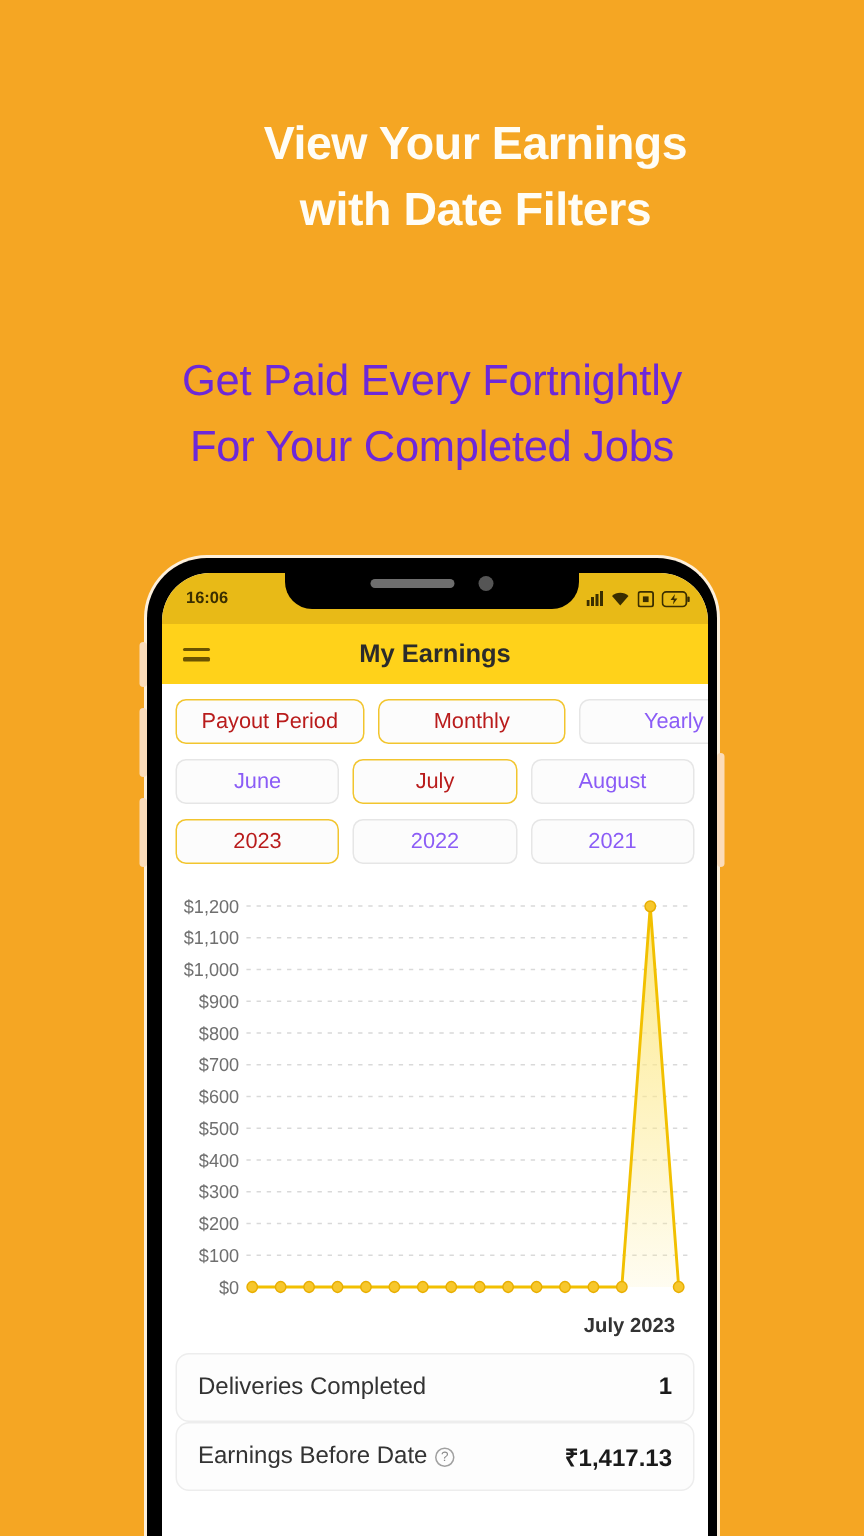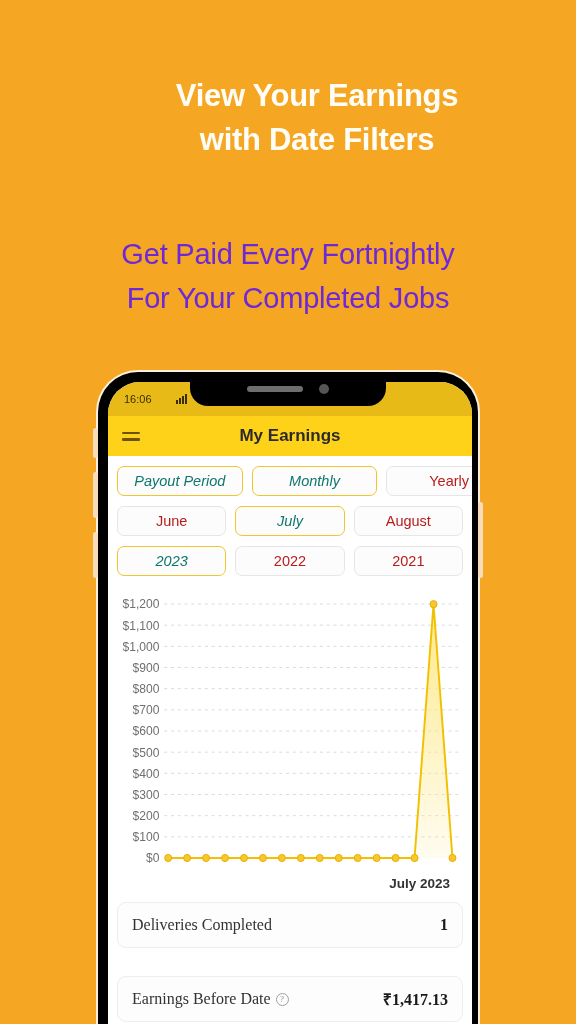--- a/index.html
+++ b/index.html
@@ -108,25 +108,25 @@
     border-radius: 50%;
     background: #555;
   }
 
   
   .statusbar {
     height: 34px;
     background: #e8ba17;
     display: flex;
     align-items: center;
-    justify-content: flex-start;
+    justify-content: space-between;
     padding: 0 12px;
     color: #3a2e00;
     font-size: 11px;
-    font-weight: 400;
+    font-weight: 700;
     gap: 24px;
   }
   .sb-time { padding-left: 4px; }
   .sb-icons {
     display: flex;
     align-items: center;
     gap: 5px;
   }
   .sb-icons svg { display: block; }
 
@@ -175,28 +175,27 @@
   .pill {
     flex: 1;
     height: 30px;
     border-radius: 7px;
     background: #fcfcfc;
     border: 1.4px solid #e6e6e6;
     display: flex;
     align-items: center;
     justify-content: center;
     font-size: 14.5px;
-    color: #b91c1c;
+    color: #8b5cf6;
     cursor: pointer;
     white-space: nowrap;
   }
   .pill.sel {
     border-color: #f2c52e;
-    color: #0f766e;
-    font-style: italic;
+    color: #b91c1c;
   }
   .pill-row.overflow {
     padding-right: 0;
     margin-right: -40px;
   }
 
   
   .chart-wrap {
     position: relative;
     height: 300px;
@@ -216,22 +215,21 @@
   .cards { padding: 12px 9px 0 9px; }
   .card {
     background: #fdfdfd;
     border: 1.2px solid #ededed;
     border-radius: 9px;
     height: 46px;
     display: flex;
     align-items: center;
     justify-content: space-between;
     padding: 0 14px;
-    margin-bottom: 28px;
-    font-family: Liberation Serif, serif;
+    margin-bottom: 0;
   }
   .card-label {
     font-size: 16px;
     color: #333;
     display: flex;
     align-items: center;
     gap: 5px;
   }
   .card-value {
     font-size: 16px;

